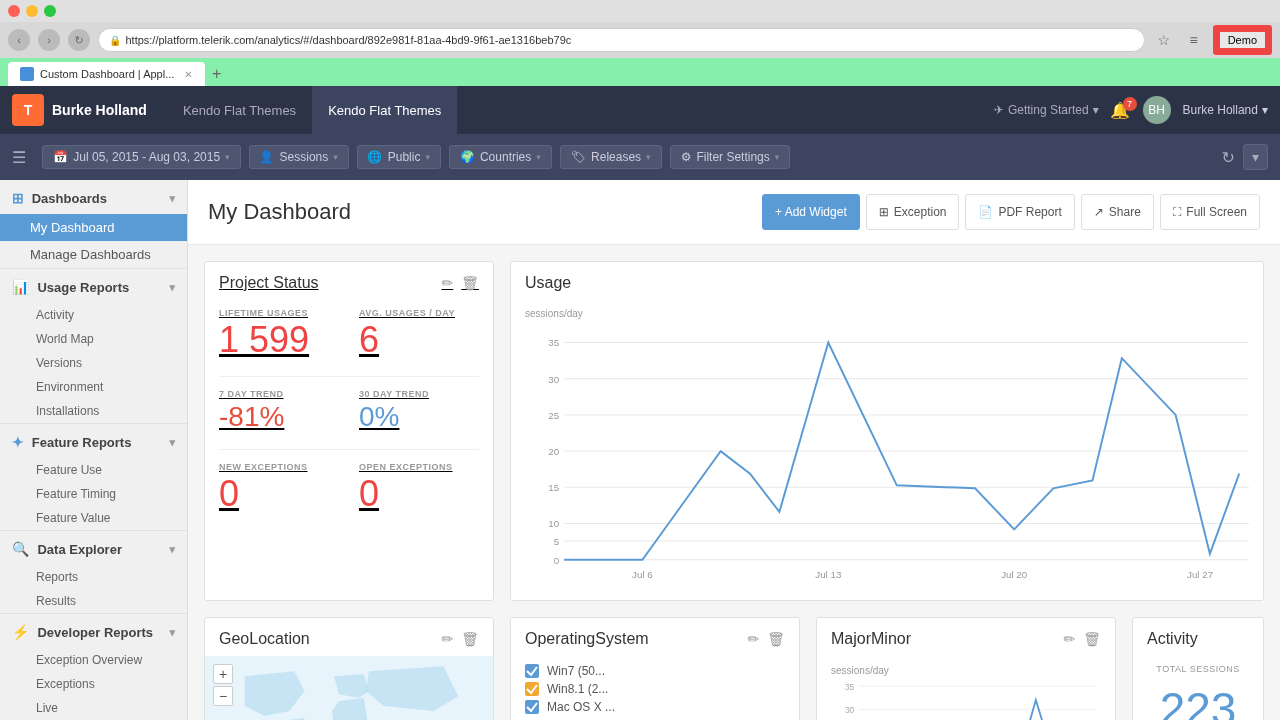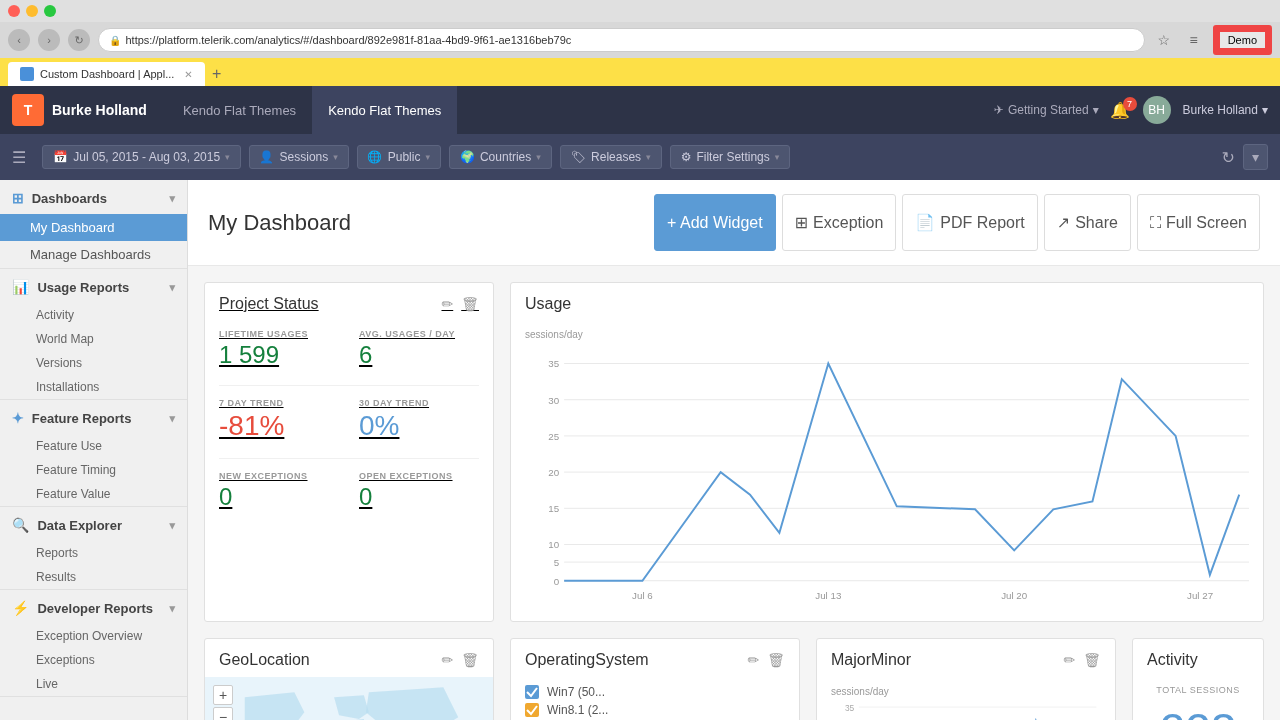--- a/index.html
+++ b/index.html
@@ -46,21 +46,21 @@
       font-size: 11px;
       color: #333;
       border: 1px solid #ccc;
     }
     .lock-icon { margin-right: 4px; color: #888; font-size: 10px; }
     .browser-act-btn { width: 22px; height: 22px; display: flex; align-items: center; justify-content: center; color: #666; font-size: 14px; cursor: pointer; }
 
     
     .tab-bar {
       height: 28px;
-      background: #fde047;
+      background: #86efac;
       display: flex;
       align-items: flex-end;
       padding: 0 8px;
     }
     .browser-tab {
       height: 24px;
       background: white;
       border-radius: 4px 4px 0 0;
       padding: 0 12px;
       display: flex;
@@ -267,25 +267,25 @@
       font-size: 22px;
       font-weight: 300;
       color: #333;
       flex: 1;
     }
     .header-actions {
       display: flex;
       gap: 6px;
     }
     .action-btn {
-      padding: 18px 12px;
+      padding: 10px 12px;
       border: 1px solid #ddd;
       background: white;
       border-radius: 3px;
-      font-size: 16px;
+      font-size: 12px;
       color: #555;
       cursor: pointer;
       display: flex;
       align-items: center;
       gap: 5px;
     }
     .action-btn.primary { background: #5b9bd5; color: white; border-color: #5b9bd5; }
 
     
     .dashboard-grid {
@@ -335,23 +335,23 @@
     .stat-item {}
     .stat-label {
       font-size: 9px;
       font-weight: 600;
       color: #999;
       letter-spacing: 0.5px;
       text-transform: uppercase;
       margin-bottom: 4px;
     }
     .stat-value {
-      font-size: 24px;
+      font-size: 36px;
       font-weight: 300;
-      color: #15803d;
+      color: #ef4444;
       line-height: 1;
     }
     .stat-value.negative { color: #e74c3c; font-size: 28px; }
     .stat-value.zero { color: #5b9bd5; font-size: 28px; }
     .stat-divider {
       border: none;
       border-top: 1px solid #f0f0f0;
       margin: 4px 14px;
     }
 
@@ -567,20 +567,21 @@
 
     <div class="sidebar-section">
       <div class="sidebar-section-header">
         <span class="section-icon">📊</span>
         <span>Usage Reports</span>
         <span class="expand-icon">▾</span>
       </div>
       <div class="sidebar-sub-item">Activity</div>
       <div class="sidebar-sub-item">World Map</div>
       <div class="sidebar-sub-item">Versions</div>
+      <div class="sidebar-sub-item">Environment</div>
       <div class="sidebar-sub-item">Installations</div>
     </div>
 
     <div class="sidebar-section">
       <div class="sidebar-section-header">
         <span class="section-icon">✦</span>
         <span>Feature Reports</span>
         <span class="expand-icon">▾</span>
       </div>
       <div class="sidebar-sub-item">Feature Use</div>

